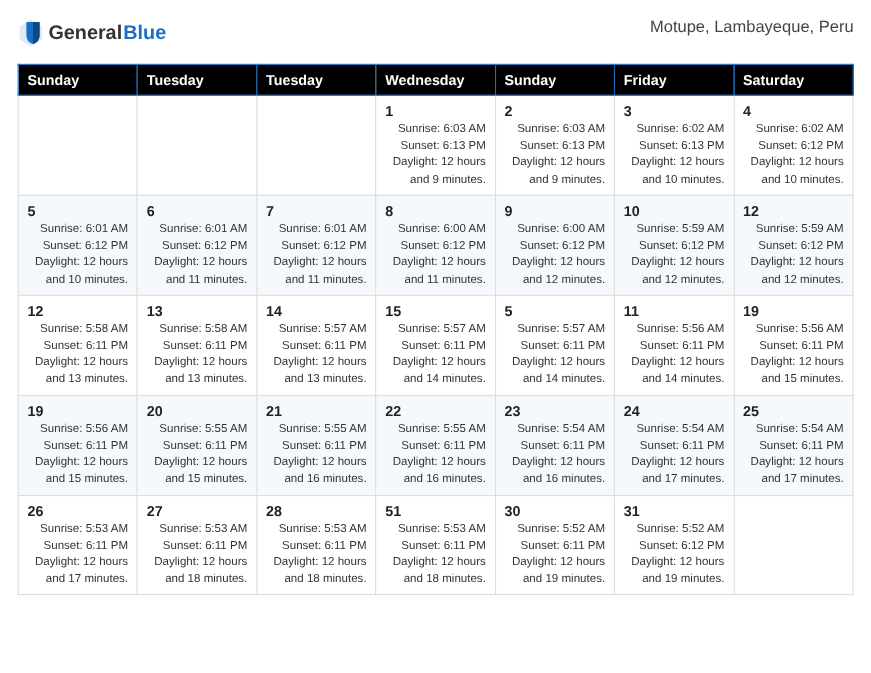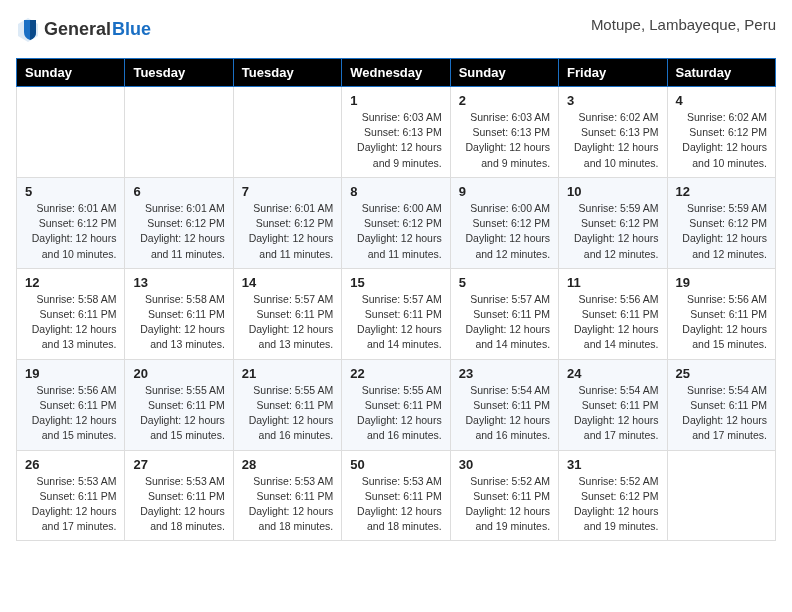--- a/index.html
+++ b/index.html
@@ -331,21 +331,21 @@
 and 18 minutes.</div>
         </td>
         <td>
           <span class="day-number">28</span>
           <div class="day-info" style="white-space: pre-line;">Sunrise: 5:53 AM
 Sunset: 6:11 PM
 Daylight: 12 hours
 and 18 minutes.</div>
         </td>
         <td>
-          <span class="day-number">50</span>
+          <span class="day-number">51</span>
           <div class="day-info" style="white-space: pre-line;">Sunrise: 5:53 AM
 Sunset: 6:11 PM
 Daylight: 12 hours
 and 18 minutes.</div>
         </td>
         <td>
           <span class="day-number">30</span>
           <div class="day-info" style="white-space: pre-line;">Sunrise: 5:52 AM
 Sunset: 6:11 PM
 Daylight: 12 hours

